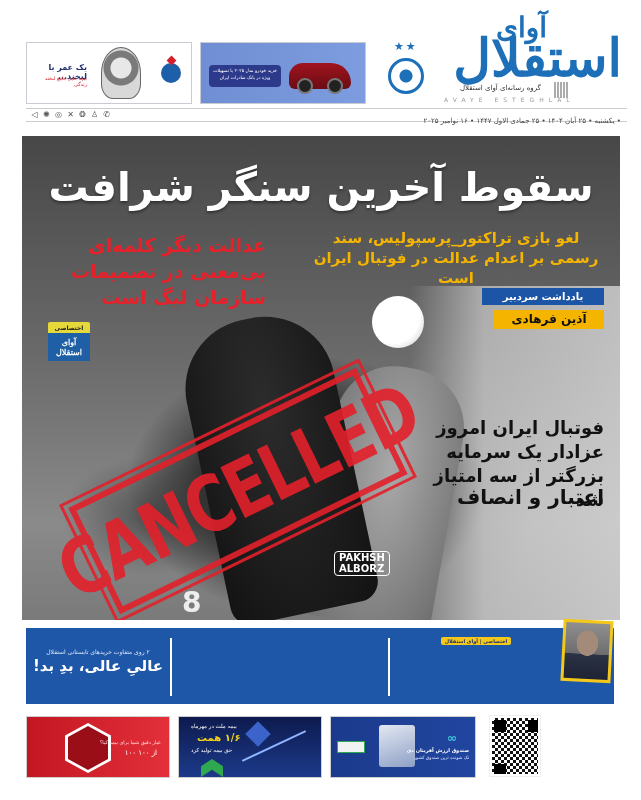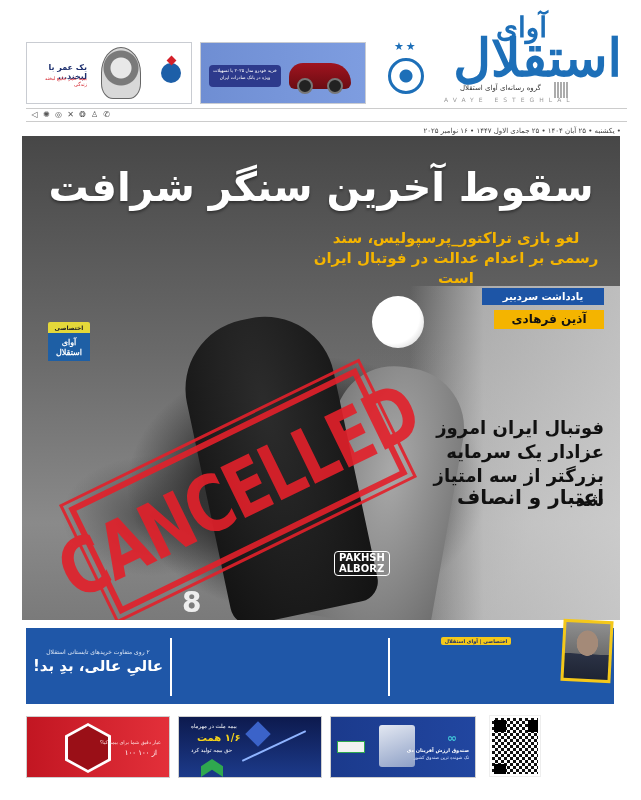--- a/index.html
+++ b/index.html
@@ -25,21 +25,21 @@
   .ad-insurance .ad-title { position: absolute; right: 104px; left: 4px; top: 20px; font-size: 8px; font-weight: bold; color: #1d2f6e; text-align: right; direction: rtl; }
   .ad-insurance .ad-sub { position: absolute; right: 104px; left: 4px; top: 32px; font-size: 5px; color: #d4202a; text-align: right; direction: rtl; }
 
   .ad-bank { left: 200px; width: 166px; background: linear-gradient(90deg, #6f8ed3 0%, #7e9de0 100%); }
   .ad-bank .car { position: absolute; right: 14px; top: 20px; width: 62px; height: 26px; border-radius: 14px 20px 6px 6px; background: linear-gradient(180deg, #a0141f 0%, #6b0c13 100%); }
   .ad-bank .car::before, .ad-bank .car::after { content: ""; position: absolute; bottom: -5px; width: 12px; height: 12px; border-radius: 50%; background: #222; border: 2px solid #777; }
   .ad-bank .car::before { left: 8px; } .ad-bank .car::after { right: 8px; }
   .ad-bank .pill { position: absolute; left: 8px; top: 22px; width: 72px; height: 22px; background: #2d3a8c; border-radius: 4px; padding: 3px 4px; font-size: 4.5px; color: #fff; direction: rtl; text-align: center; line-height: 1.5; }
 
   .date-bar { position: absolute; left: 26px; right: 14px; top: 108px; height: 14px; border-top: 1px solid #ccc; border-bottom: 1px solid #ccc; }
-  .date-text { position: absolute; right: 6px; top: 18px; font-size: 7px; color: #444; direction: rtl; }
+  .date-text { position: absolute; right: 6px; top: 8px; font-size: 7px; color: #444; direction: rtl; }
   .social { position: absolute; left: 4px; top: 1px; display: flex; gap: 3px; }
   .social span { display: inline-block; width: 9px; height: 10px; font-size: 8px; line-height: 10px; text-align: center; color: #555; }
 
   
   .hero { position: absolute; left: 22px; top: 136px; width: 598px; height: 484px; overflow: hidden;
     background:
       radial-gradient(ellipse 180px 130px at 285px 350px, #2a2a2a 0%, rgba(40,40,40,0.85) 60%, transparent 100%),
       radial-gradient(ellipse 120px 160px at 390px 360px, #6e6e6e 0%, transparent 100%),
       radial-gradient(ellipse 90px 60px at 130px 380px, #505050 0%, transparent 100%),
       linear-gradient(180deg, #474747 0%, #6a6a6a 45%, #8a8a8a 80%, #7a7a7a 100%); }
@@ -160,20 +160,21 @@
   <div class="hero-shade"></div>
   <div class="player-light"></div>
   <div class="player-dark"></div>
   <div class="ball"></div>
   <div class="sponsor-patch" style="white-space: pre;">PAKHSH
 ALBORZ</div>
   <div class="shirt-num">8</div>
 
   <div class="headline">سقوط آخرین سنگر شرافت</div>
   <div class="subhead-yellow">لغو بازی تراکتور_پرسپولیس، سند رسمی بر اعدام عدالت در فوتبال ایران است</div>
+  <div class="subhead-red">عدالت دیگر کلمه‌ای بی‌معنی در تصمیمات سازمان لیگ است</div>
 
   <div class="exclusive-tag">
     <span class="exclusive-label">اختصاصی</span>
     <span class="exclusive-logo">آوای استقلال</span>
   </div>
 
   <div class="editor-label">یادداشت سردبیر</div>
   <div class="editor-name">آذین فرهادی</div>
   <div class="editorial-big">فوتبال ایران امروز عزادار یک سرمایه بزرگتر از سه امتیاز شد</div>
   <div class="editorial-bigger">اعتبار و انصاف</div>

